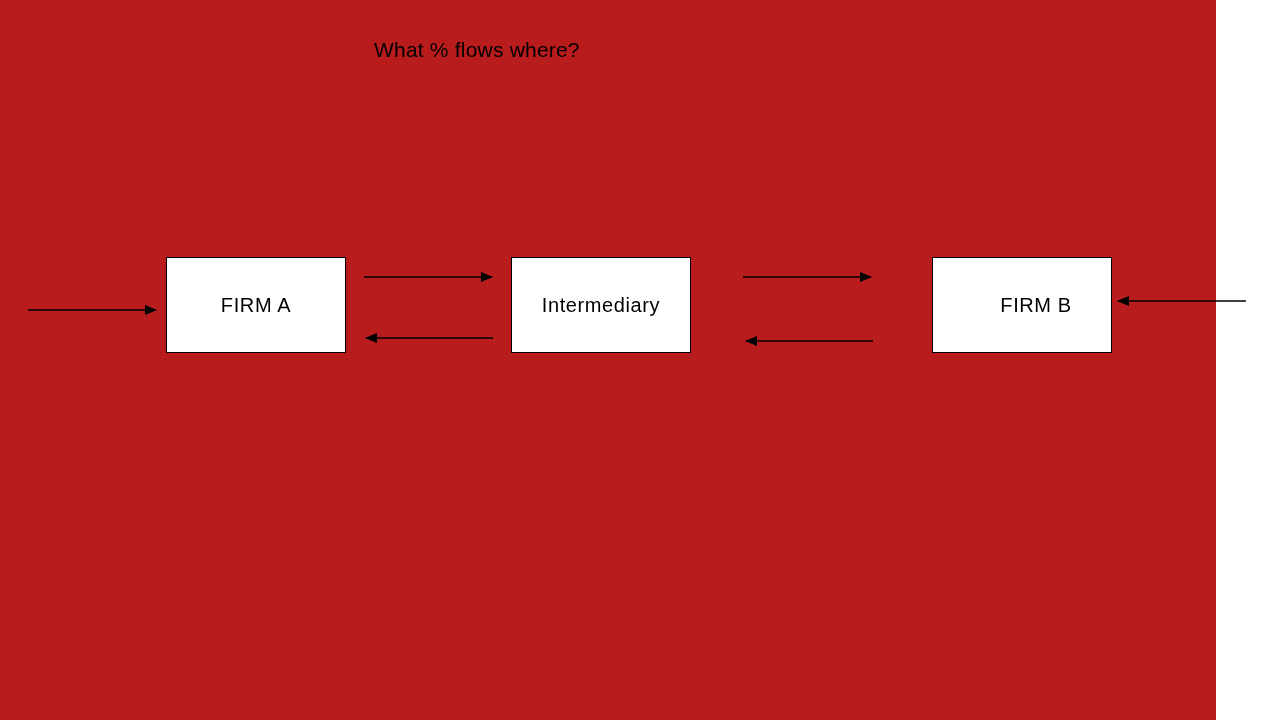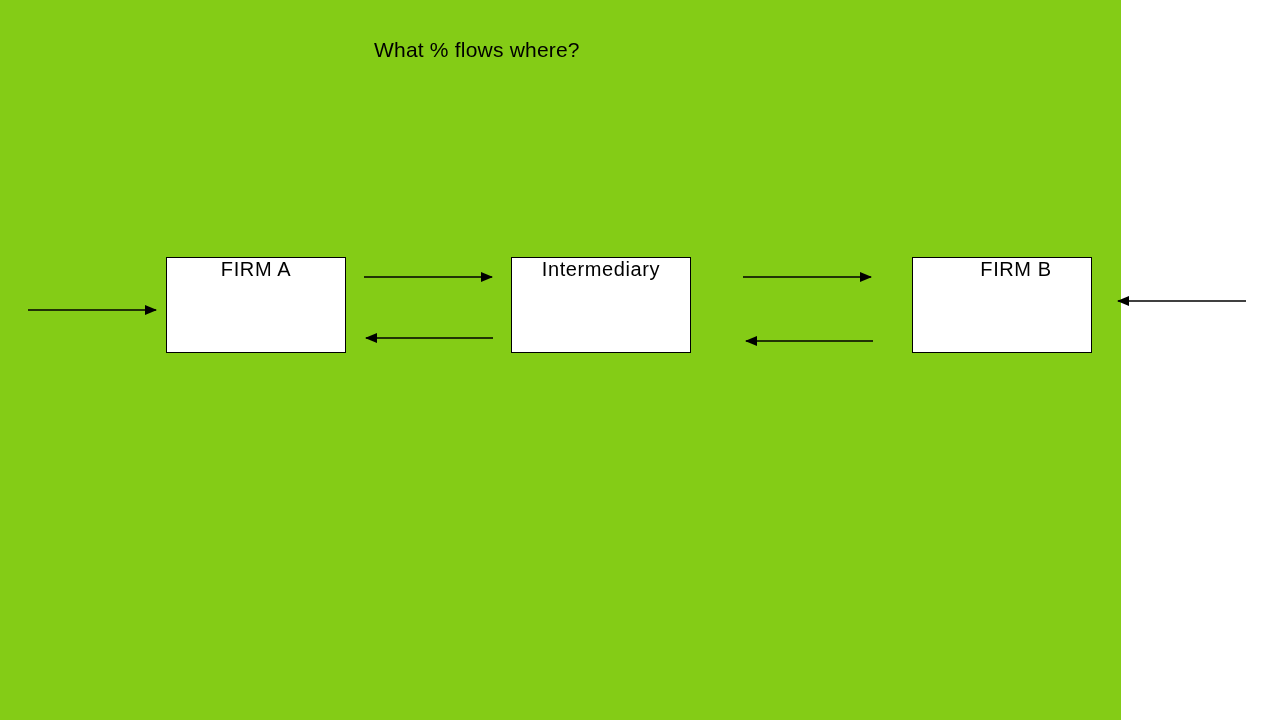--- a/index.html
+++ b/index.html
@@ -4,50 +4,50 @@
 <style>
   * { margin: 0; padding: 0; box-sizing: border-box; }
   html, body { width: 1280px; height: 720px; }
   body {
     font-family: "Liberation Sans", "DejaVu Sans", sans-serif;
     background: #ffffff;
     overflow: hidden;
   }
   .slide {
     position: relative;
-    width: 1121px;
+    width: 1216px;
     height: 720px;
-    background: #84cc16;
+    background: #b91c1c;
   }
   .diagram-title {
     position: absolute;
     left: 374px;
     top: 38px;
     font-size: 21px;
     color: #000000;
     letter-spacing: 0.2px;
     white-space: nowrap;
   }
   .node {
     position: absolute;
     width: 180px;
     height: 96px;
     border: 1px solid #000000;
     background: #ffffff;
     display: flex;
-    align-items: flex-start;
+    align-items: center;
     justify-content: center;
     font-size: 20px;
     color: #000000;
     letter-spacing: 0.6px;
     top: 257px;
   }
   .node-firm-a { left: 166px; }
   .node-intermediary { left: 511px; }
-  .node-firm-b { left: 912px; padding-left: 28px; }
+  .node-firm-b { left: 932px; padding-left: 28px; }
   svg.arrows-layer {
     position: absolute;
     left: 0;
     top: 0;
     width: 1280px;
     height: 720px;
   }
   line.arrow {
     stroke: #000000;
     stroke-width: 1.3;

